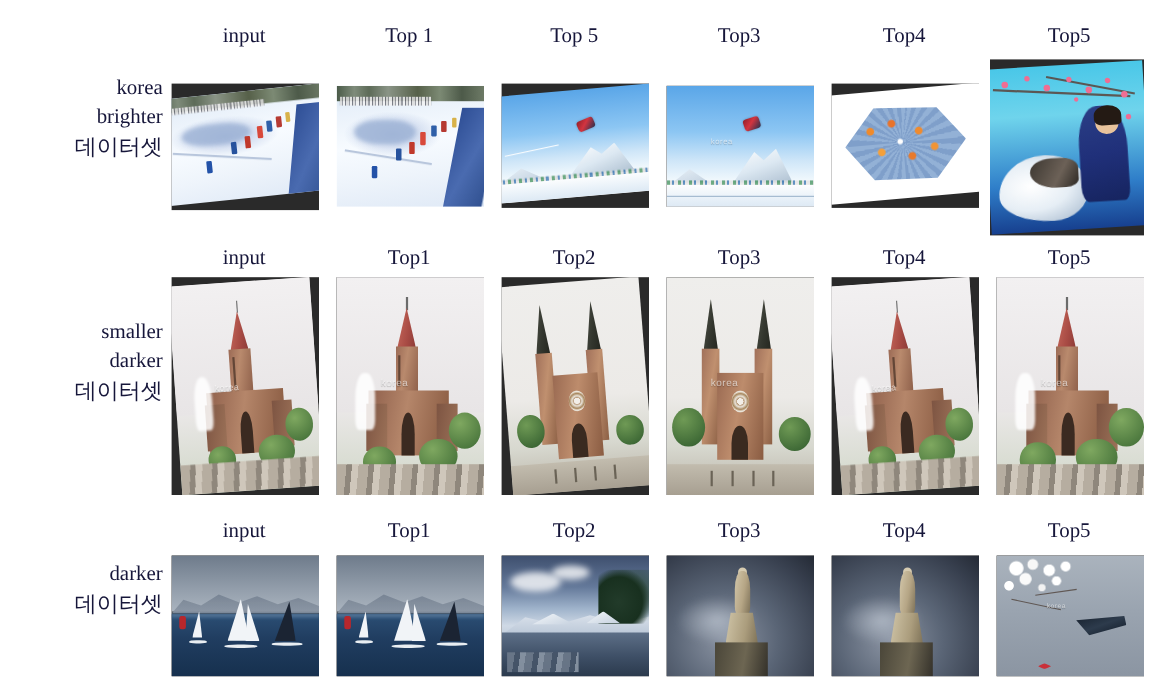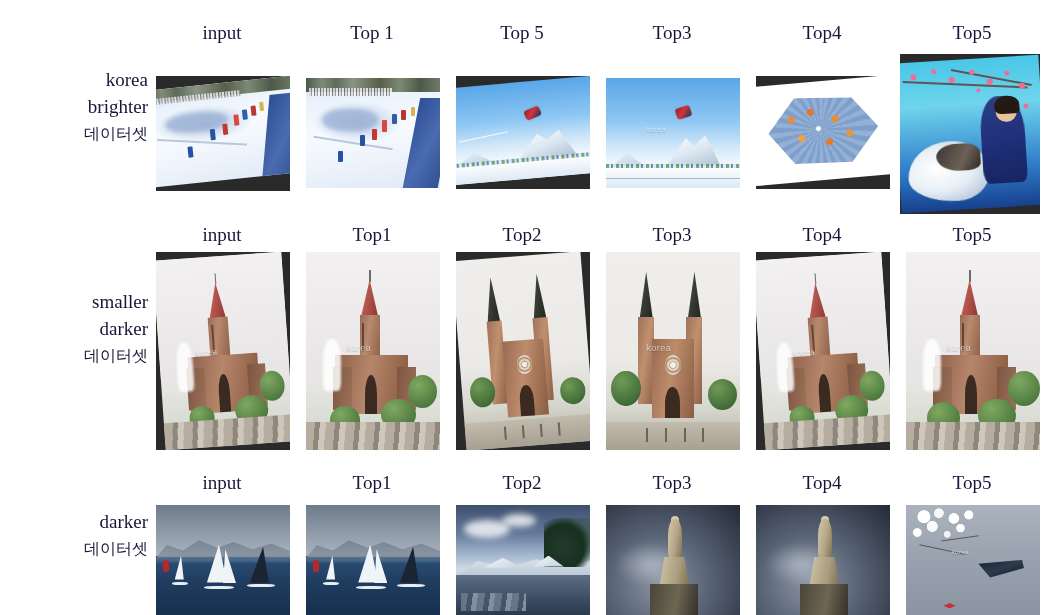--- a/index.html
+++ b/index.html
@@ -12,21 +12,21 @@
 
   
   .col-head{
     position:absolute;text-align:center;font-size:19px;line-height:22px;
     color:#16163a;white-space:pre;
   }
   .row-label{
     position:absolute;text-align:right;font-size:19px;line-height:27px;
     color:#16163a;
   }
-  .row-label .ko{font-family:"DejaVu Sans","Liberation Sans",sans-serif;font-size:16px;}
+  .row-label .ko{font-family:"DejaVu Sans","Liberation Sans",sans-serif;font-size:20px;}
 
   
   .cell{position:absolute;overflow:hidden;background:#2a2a2a;}
   .pic{position:absolute;left:0;top:0;width:100%;height:100%;overflow:hidden;}
   .inner{position:absolute;overflow:hidden;}
   .wm{
     position:absolute;font-family:"Liberation Sans",sans-serif;
     color:rgba(255,255,255,.62);letter-spacing:.5px;white-space:nowrap;
     text-shadow:0 1px 1px rgba(0,0,0,.25);pointer-events:none;
   }

